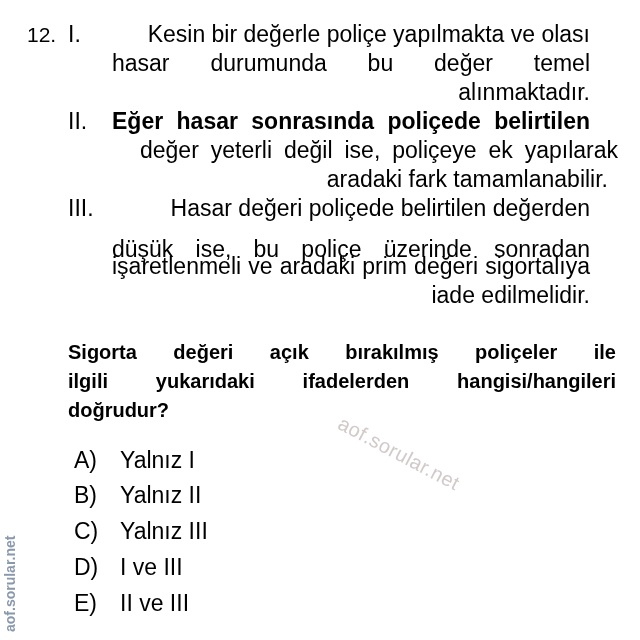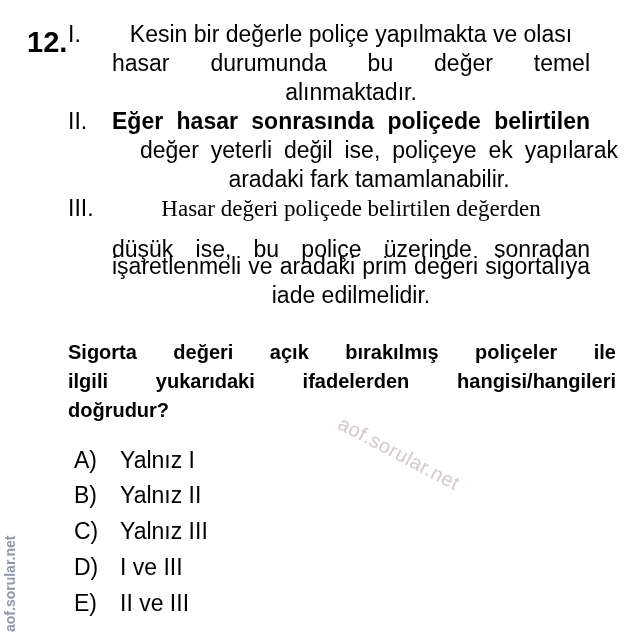--- a/index.html
+++ b/index.html
@@ -11,40 +11,40 @@
     width: 640px;
     height: 640px;
     position: relative;
     overflow: hidden;
     font-family: "Liberation Sans", sans-serif;
     color: #000000;
   }
   .qnum {
     position: absolute;
     left: 27px;
-    top: 28px;
-    font-size: 29px;
-    font-weight: bold;
+    top: 20px;
+    font-size: 21px;
+    font-weight: normal;
     line-height: 29px;
   }
   .stmt-roman {
     position: absolute;
     left: 68px;
     font-size: 23px;
     line-height: 29px;
   }
   .stmt-text {
     position: absolute;
     left: 112px;
     width: 478px;
     font-size: 23px;
     line-height: 29px;
     text-align: justify;
   }
-  .stmt-text.nojust { text-align: center; }
+  .stmt-text.nojust { text-align: right; }
   .question {
     position: absolute;
     left: 68px;
     top: 338px;
     width: 548px;
     font-size: 20px;
     font-weight: bold;
     line-height: 29px;
     text-align: justify;
     text-align-last: left;
@@ -98,21 +98,21 @@
 <div class="stmt-text nojust" style="top:20px;">Kesin bir değerle poliçe yapılmakta ve olası</div>
 <div class="stmt-text" style="top:49px; text-align-last:justify;">hasar durumunda bu değer temel</div>
 <div class="stmt-text nojust" style="top:78px;">alınmaktadır.</div>
 
 <div class="stmt-roman" style="top:107px;">II.</div>
 <div class="stmt-text" style="top:107px; text-align-last:justify;font-weight:bold;">Eğer hasar sonrasında poliçede belirtilen</div>
 <div class="stmt-text" style="top:136px; text-align-last:justify;margin-left:28px;">değer yeterli değil ise, poliçeye ek yapılarak</div>
 <div class="stmt-text nojust" style="top:165px;margin-left:18px;">aradaki fark tamamlanabilir.</div>
 
 <div class="stmt-roman" style="top:194px;">III.</div>
-<div class="stmt-text nojust" style="top:194px;font-family:Liberation Serif, serif;">Hasar değeri poliçede belirtilen değerden</div>
+<div class="stmt-text nojust" style="top:194px;">Hasar değeri poliçede belirtilen değerden</div>
 <div class="stmt-text" style="top:235px; text-align-last:justify;">düşük ise, bu poliçe üzerinde sonradan</div>
 <div class="stmt-text" style="top:252px; text-align-last:justify;">işaretlenmeli ve aradaki prim değeri sigortalıya</div>
 <div class="stmt-text nojust" style="top:281px;">iade edilmelidir.</div>
 
 <div>
   <div class="question" style="top:338px; text-align-last:justify;">Sigorta değeri açık bırakılmış poliçeler ile</div>
   <div class="question" style="top:367px; text-align-last:justify;">ilgili yukarıdaki ifadelerden hangisi/hangileri</div>
   <div class="question" style="top:396px;">doğrudur?</div>
 </div>
 

